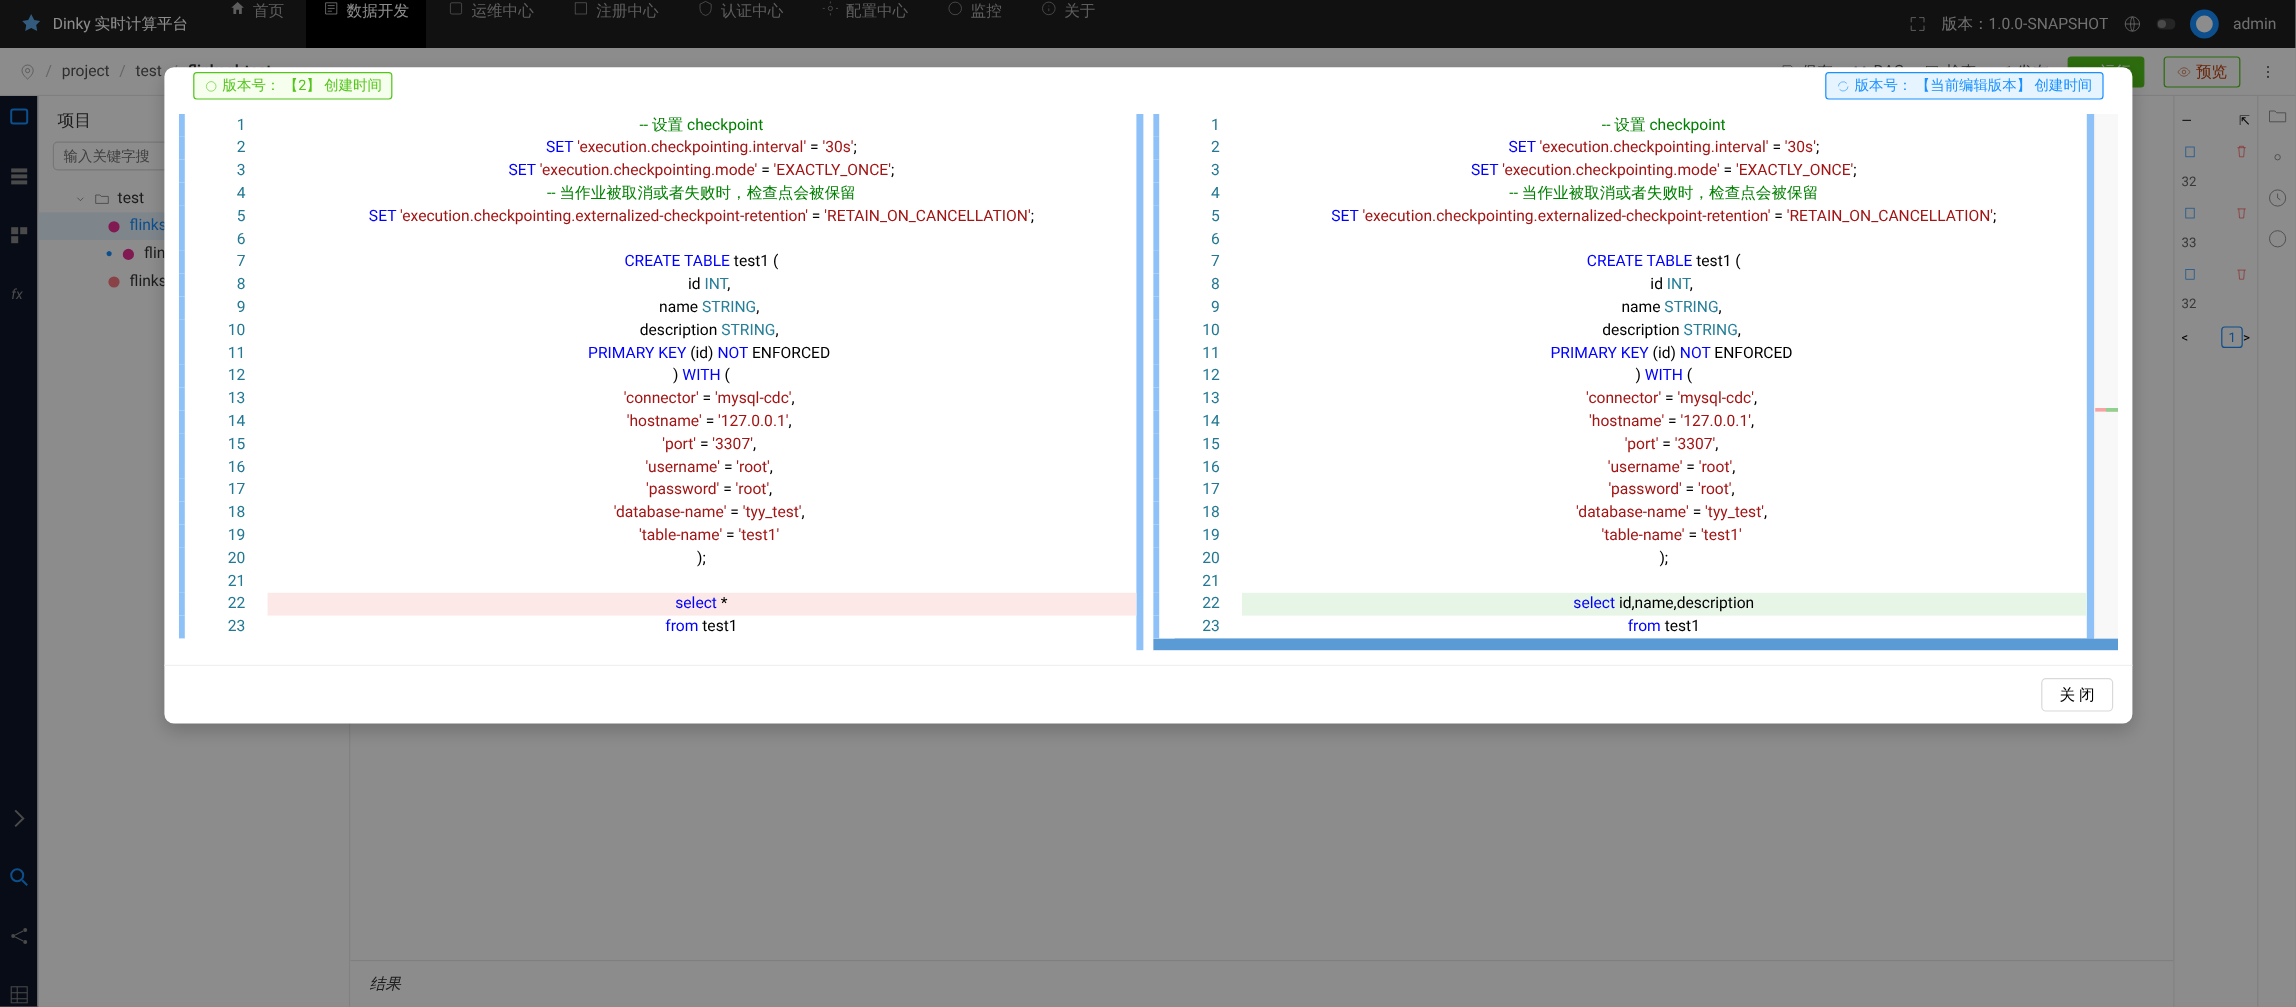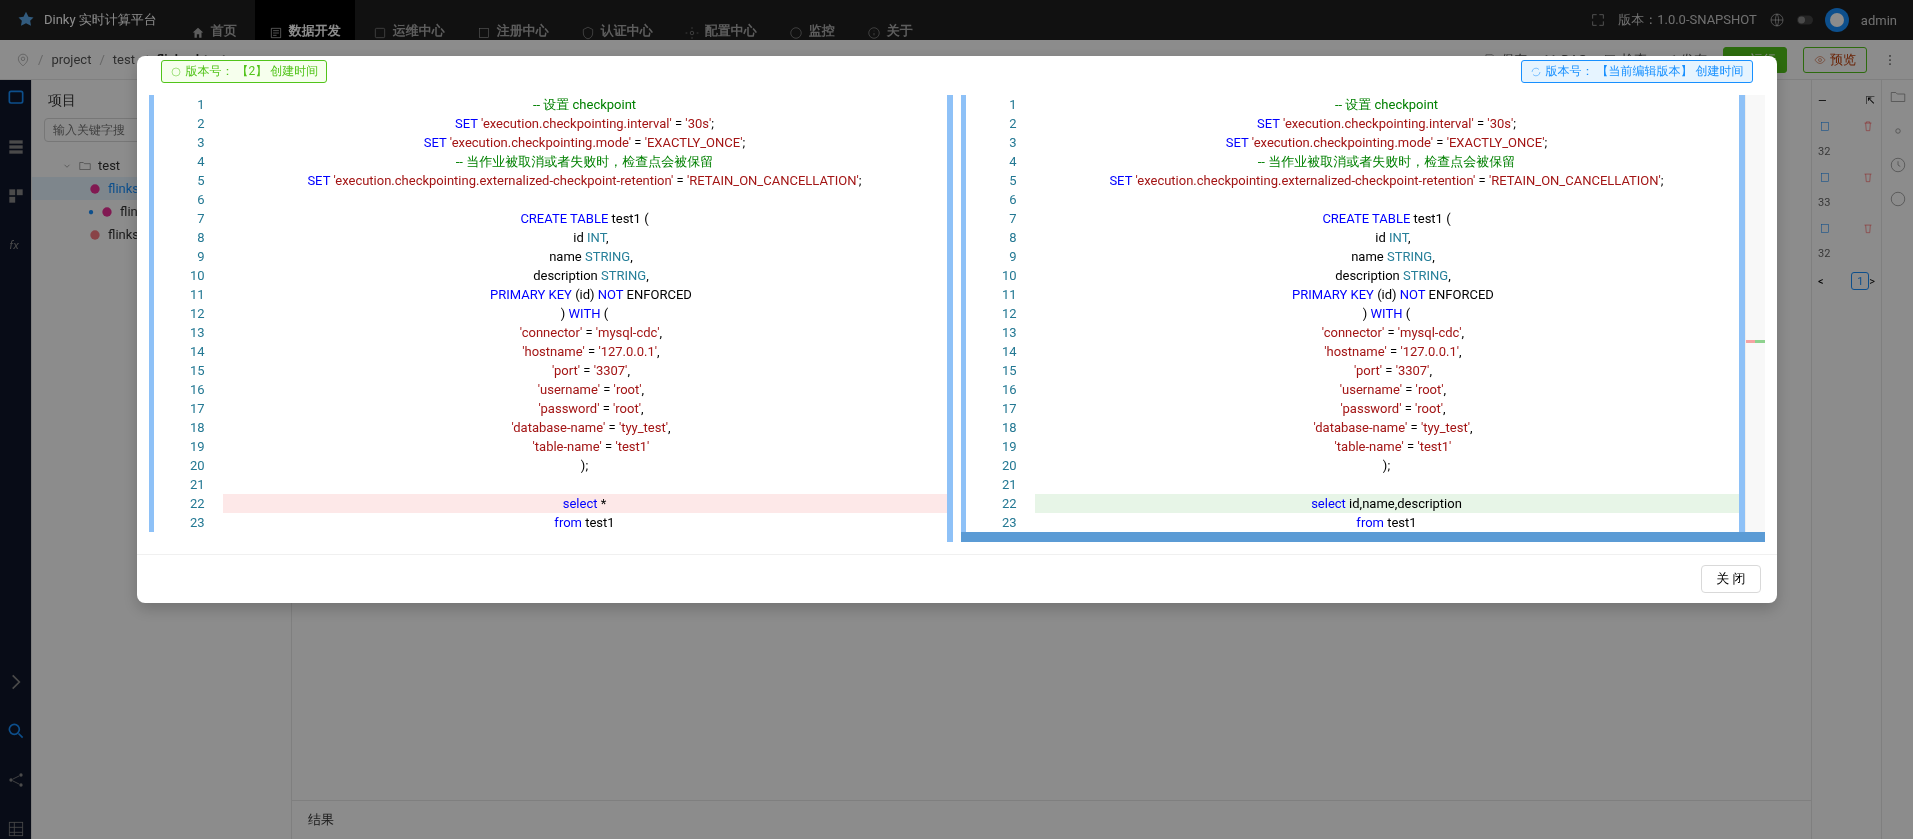--- a/index.html
+++ b/index.html
@@ -3,21 +3,21 @@
 <meta charset="utf-8">
 <style>
 * { margin: 0; padding: 0; box-sizing: border-box; font-family: -apple-system, BlinkMacSystemFont, 'Segoe UI', Roboto, sans-serif; }
 body { background: #f0f2f5; overflow: hidden; }
 
 
 .header { background: #1f1f1f; color: #fff; height: 40px; display: flex; align-items: center; padding: 0 16px; font-size: 13px; }
 .logo { display: flex; align-items: center; gap: 8px; margin-right: 20px; }
 .logo-icon { width: 20px; height: 20px; }
 .nav-items { display: flex; gap: 4px; flex: 1; }
-.nav-item { display: flex; align-items: flex-end; gap: 6px; padding: 0 14px; height: 40px; color: #aaa; cursor: pointer; font-weight: bold; }
+.nav-item { display: flex; align-items: flex-start; gap: 6px; padding: 0 14px; height: 40px; color: #aaa; cursor: pointer; }
 .nav-item.active { background: #000; color: #fff; }
 .nav-item svg { width: 14px; height: 14px; }
 .header-right { display: flex; align-items: center; gap: 12px; color: #ccc; }
 .header-right svg { width: 16px; height: 16px; }
 .avatar { width: 24px; height: 24px; border-radius: 50%; background: #1890ff; display: flex; align-items: center; justify-content: center; }
 .avatar-inner { width: 14px; height: 14px; border-radius: 50%; background: #fff; }
 
 
 .toolbar { background: #fff; height: 40px; display: flex; align-items: center; padding: 0 16px; border-bottom: 1px solid #e8e8e8; font-size: 13px; color: #555; }
 .breadcrumb { display: flex; align-items: center; gap: 8px; flex: 1; }
@@ -44,21 +44,21 @@
 .tree { padding: 4px 0; font-size: 13px; }
 .tree-node { display: flex; align-items: center; padding: 4px 12px; gap: 6px; color: #333; cursor: pointer; }
 .tree-node.l1 { padding-left: 30px; }
 .tree-node.l2 { padding-left: 56px; }
 .tree-node.selected { background: #e6f4ff; color: #1890ff; }
 .tree-caret { width: 10px; height: 10px; }
 .folder-icon { width: 14px; height: 14px; color: #666; }
 .file-icon { width: 14px; height: 14px; }
 
 .content { flex: 1; background: #fff; position: relative; }
-.result-panel { position: absolute; bottom: 0; left: 0; right: 0; padding: 10px 16px; font-size: 13px; color: #333; border-top: 1px solid #e8e8e8; background: #fff; }
+.result-panel { position: absolute; bottom: 0; left: 0; right: 0; padding: 10px 16px; font-size: 13px; color: #333; border-top: 1px solid #e8e8e8; background: #fff; font-style: italic; }
 
 .right-panel { width: 70px; background: #fff; border-left: 1px solid #e8e8e8; padding: 8px 6px; font-size: 11px; }
 .right-row { display: flex; align-items: center; justify-content: space-between; padding: 6px 0; }
 .right-row svg { width: 14px; height: 14px; }
 .trash-icon { color: #ff4d4f; }
 .copy-icon { color: #1890ff; }
 .page-ind { border: 1px solid #1890ff; color: #1890ff; border-radius: 3px; width: 18px; height: 18px; display: flex; align-items: center; justify-content: center; font-size: 11px; margin-left: auto; }
 .right-num { color: #666; }
 
 

